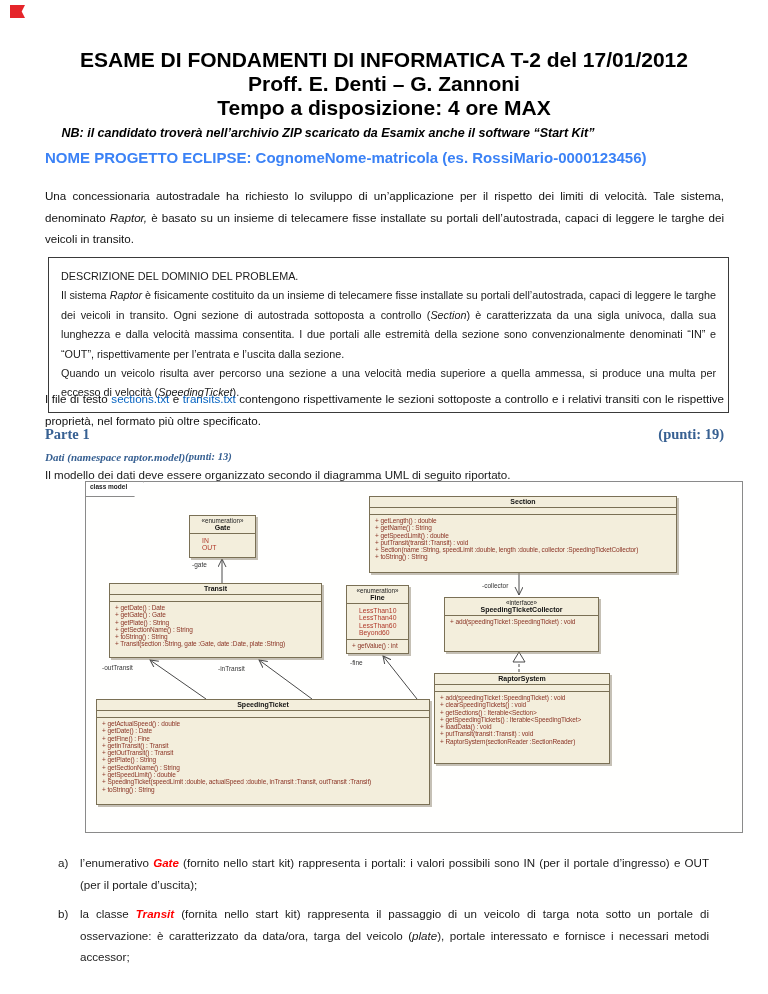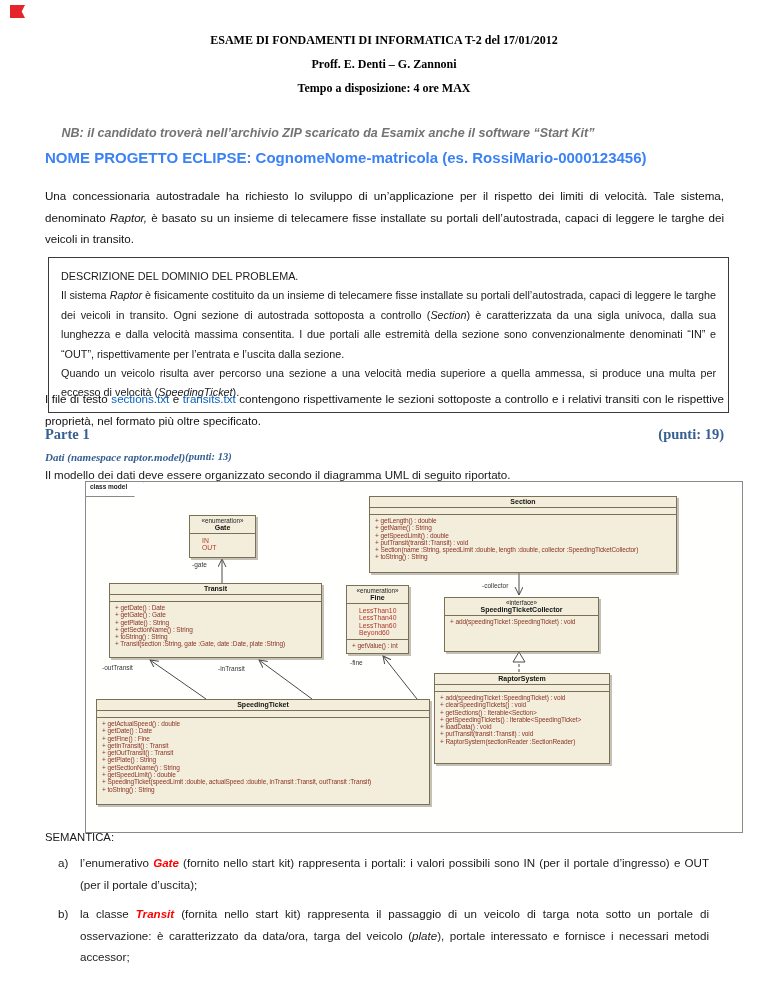--- a/index.html
+++ b/index.html
@@ -5,24 +5,24 @@
   html,body{margin:0;padding:0;background:#fff;}
   #page{position:relative;width:768px;height:994px;background:#ffffff;overflow:hidden;
         font-family:"Liberation Sans",sans-serif;color:#1a1a1a;}
   .abs{position:absolute;}
 
   
   #redflag{left:10px;top:5px;width:15px;height:13px;background:#e5252a;
            clip-path:polygon(0 0,100% 0,78% 50%,100% 100%,0 100%);}
 
   
-  #hdr{left:0;top:28px;width:768px;text-align:center;font-weight:bold;
-       font-size:12px;line-height:24px;color:#000;font-family:Liberation Serif, serif;}
+  #hdr{left:0;top:48px;width:768px;text-align:center;font-weight:bold;
+       font-size:21px;line-height:24px;color:#000;}
   #nb{left:0;top:126px;width:656px;text-align:center;font-weight:bold;font-style:italic;
-      font-size:12.5px;color:#737373;}
+      font-size:12.5px;color:#000000;}
   #nome{left:45px;top:149px;width:680px;font-weight:bold;font-size:15px;color:#3b82f6;}
 
   .body-txt{font-size:11.6px;line-height:21.5px;text-align:justify;color:#111;}
   #p1{left:45px;top:185px;width:679px;}
   .it{font-style:italic;}
   .lnk{color:#0563c1;text-decoration:none;}
 
   #dombox{left:48px;top:257px;width:655px;border:1px solid #3a3a3a;background:#fff;
           padding:9px 12px 9px 12px;font-size:10.8px;line-height:19.4px;text-align:justify;}
   #dombox .line{display:block;}
@@ -225,21 +225,20 @@
           <div class="li">+  getOutTransit() : Transit</div>
           <div class="li">+  getPlate() : String</div>
           <div class="li">+  getSectionName() : String</div>
           <div class="li">+  getSpeedLimit() : double</div>
           <div class="li">+  SpeedingTicket(speedLimit :double, actualSpeed :double, inTransit :Transit, outTransit :Transit)</div>
           <div class="li">+  toString() : String</div>
         </div>
     </div>
   </div>
 
-  <div id="sem-title" class="abs">SEMANTICA:</div>
 
   <div id="sem-a" class="abs sem-item">
     <span class="lbl">a)</span>
     <span class="txt"><span>l’enumerativo </span><span class="kw">Gate</span><span> (fornito nello start kit) rappresenta i portali: i valori possibili sono IN (per il portale d’ingresso) e OUT  (per il portale d’uscita);</span></span>
   </div>
 
   <div id="sem-b" class="abs sem-item">
     <span class="lbl">b)</span>
     <span class="txt"><span>la classe </span><span class="kw">Transit</span><span> (fornita nello start kit) rappresenta il passaggio di un veicolo di targa nota sotto un portale di osservazione: è caratterizzato da data/ora, targa del veicolo (</span><span class="it">plate</span><span>), portale interessato e fornisce i necessari metodi accessor;</span></span>
   </div>

